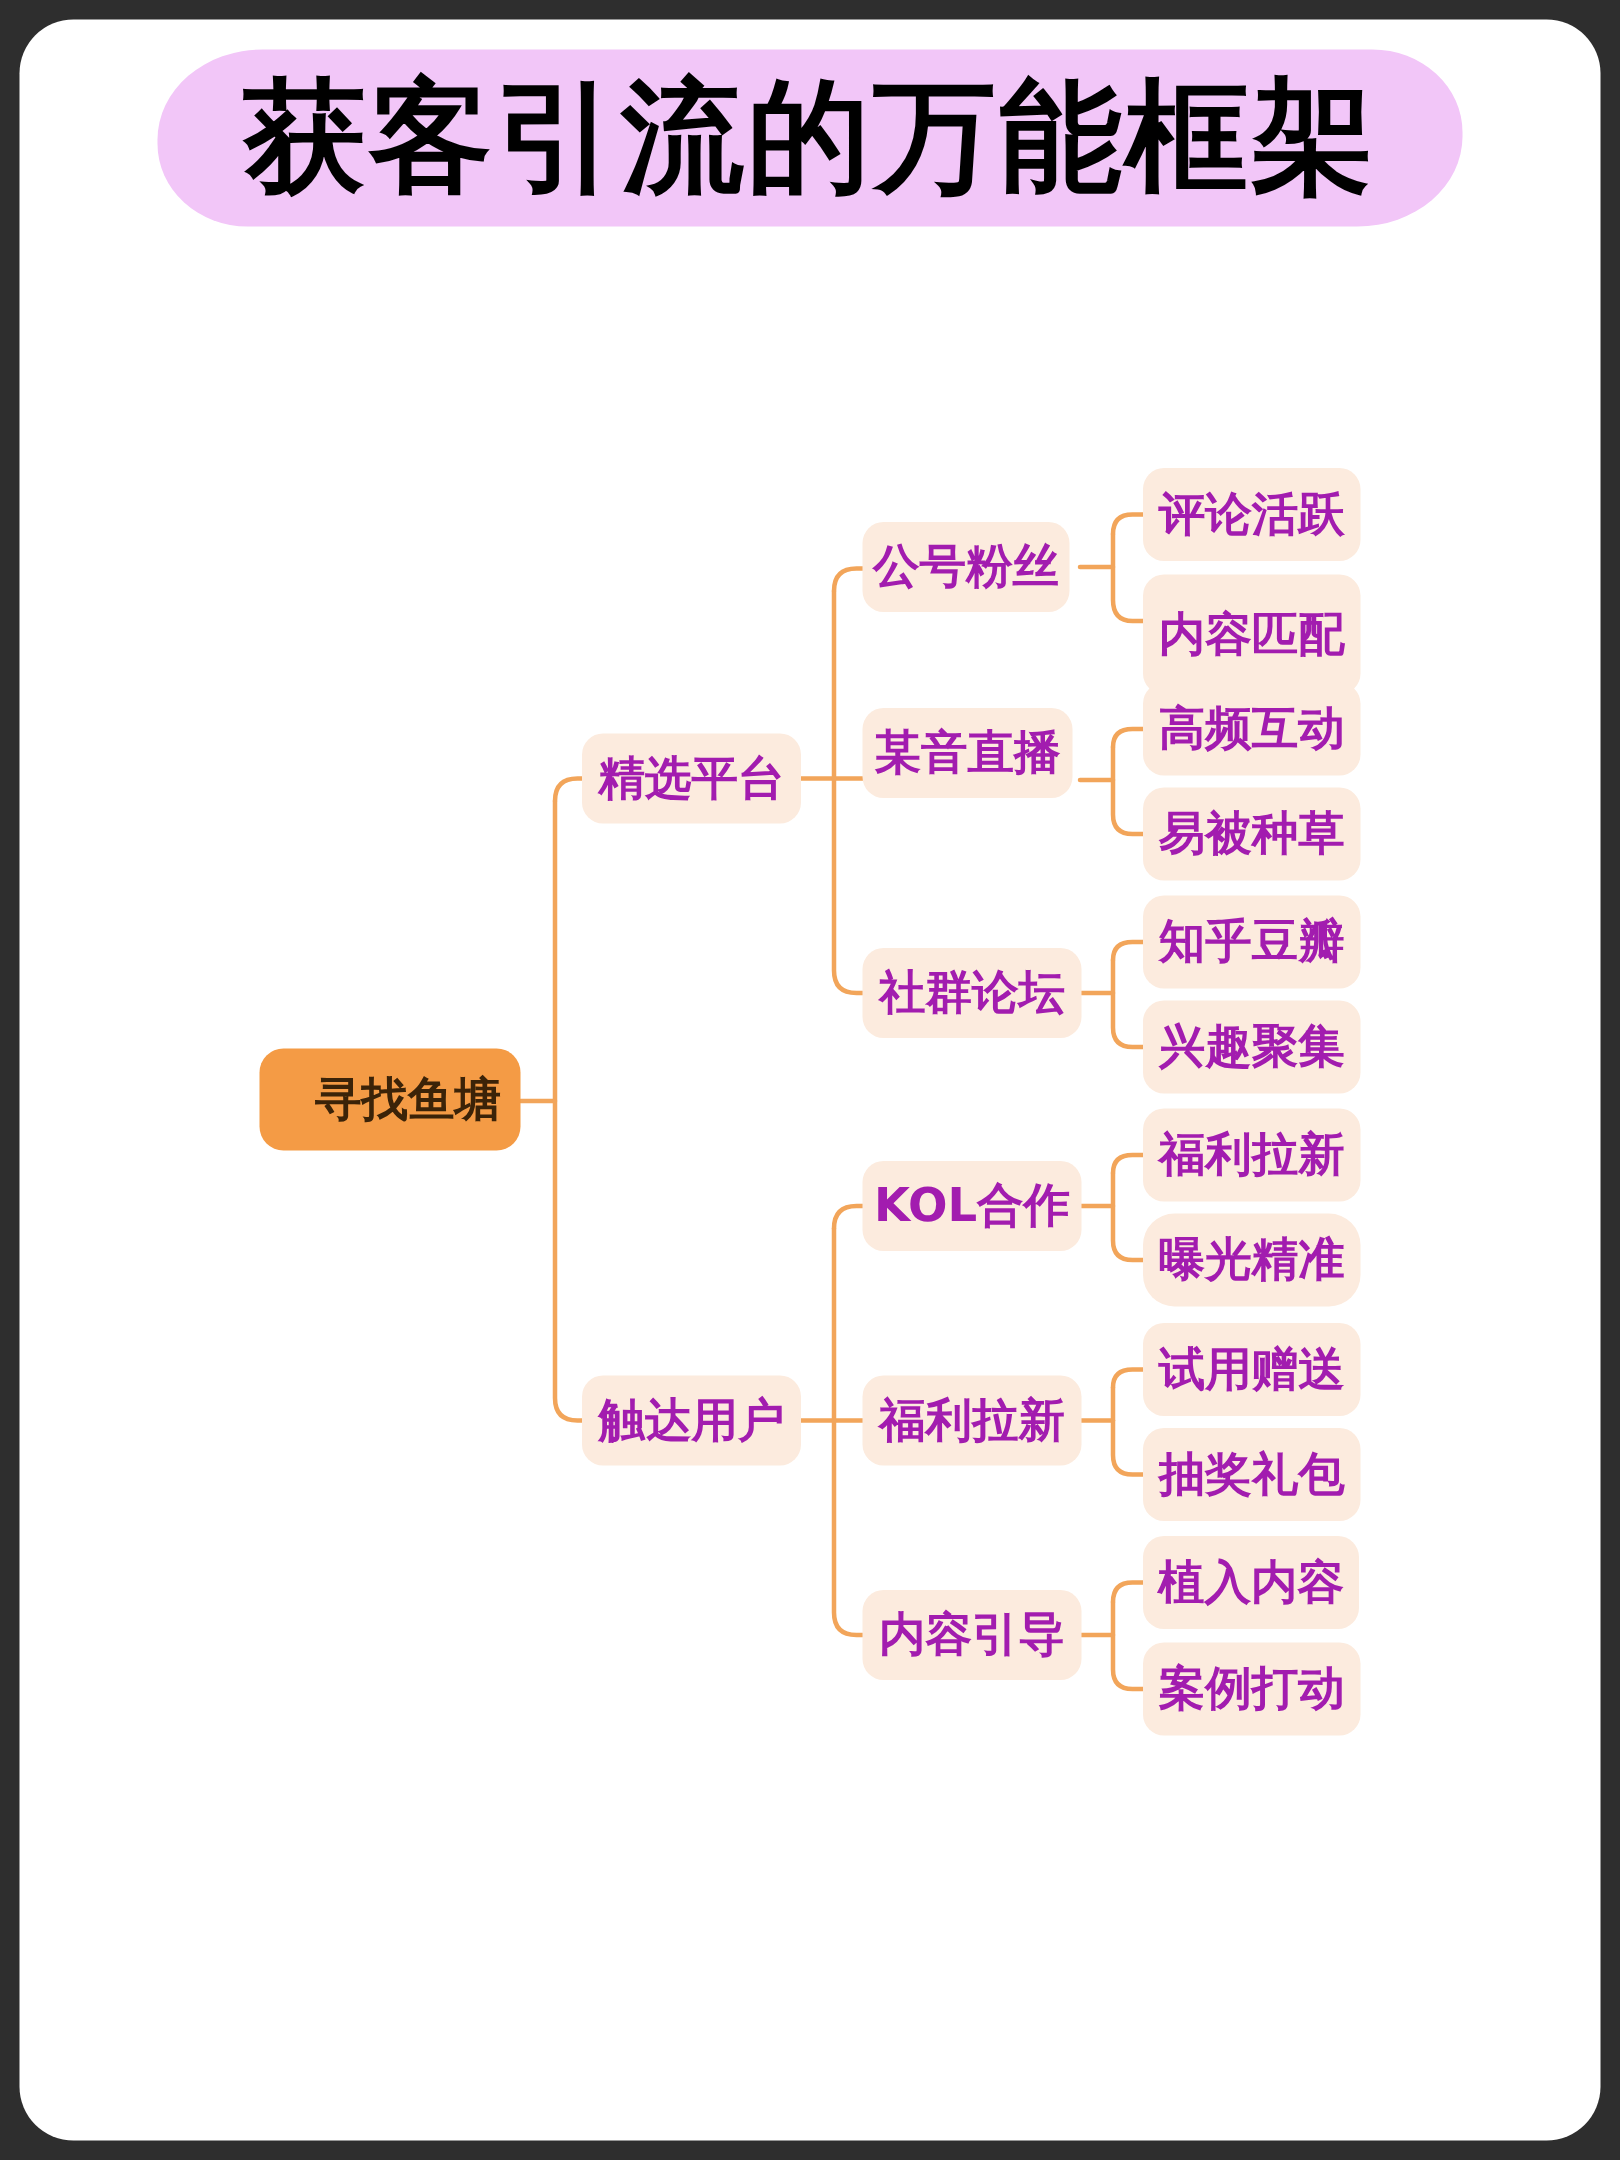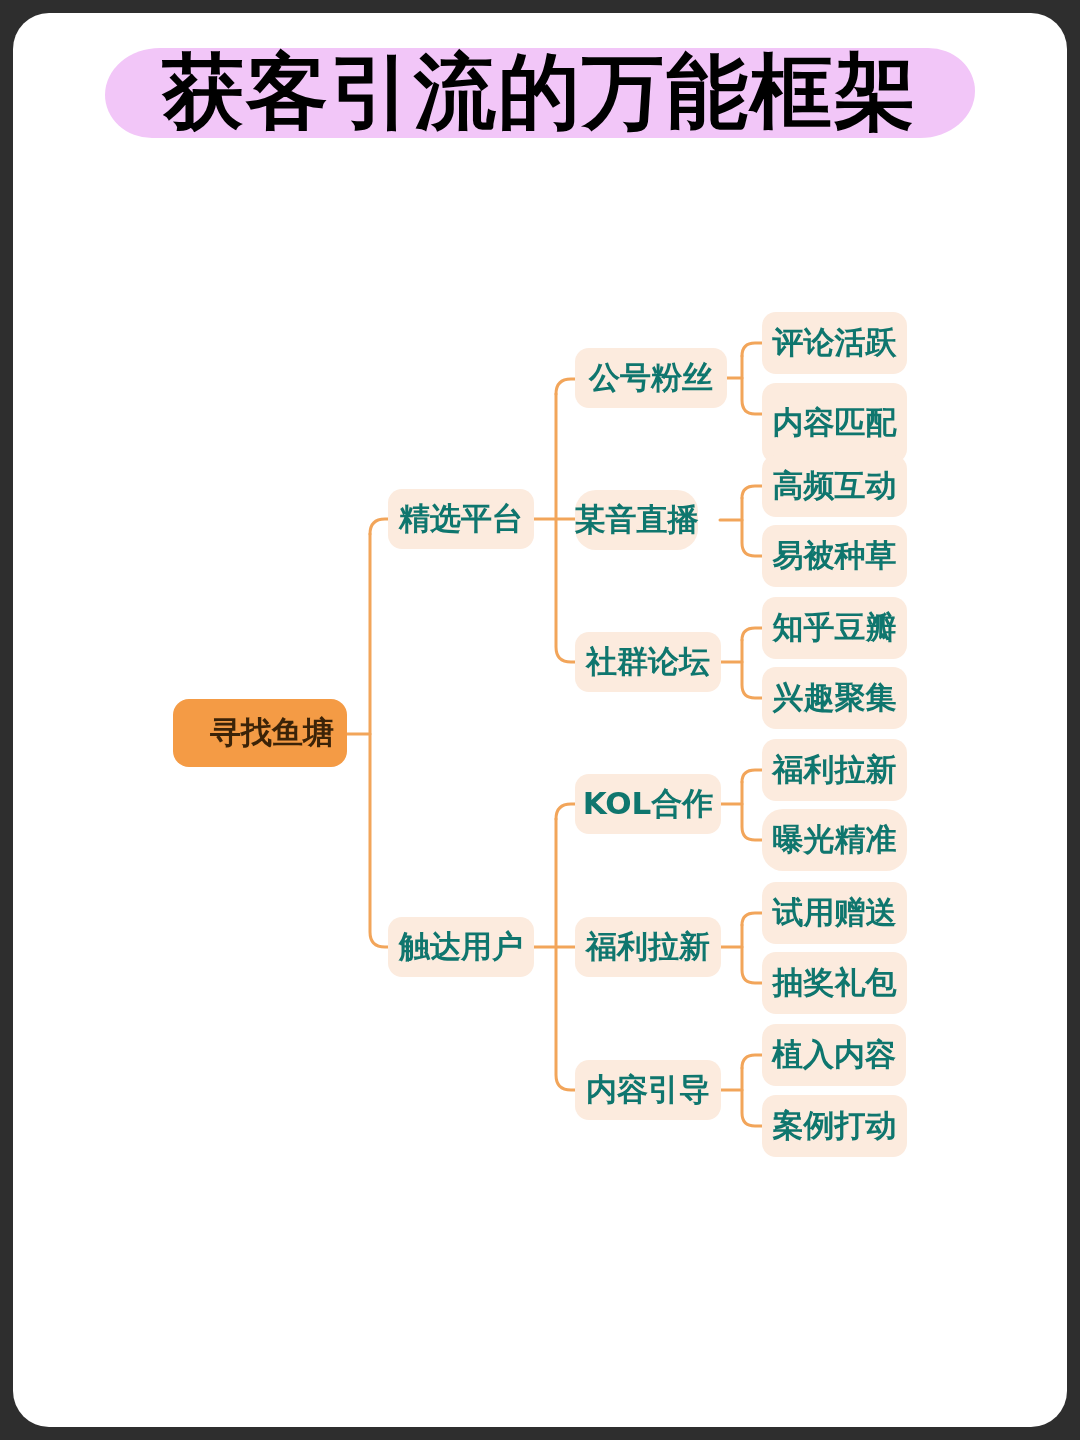--- a/index.html
+++ b/index.html
@@ -13,41 +13,41 @@
     .frame {
       position: absolute;
       left: 13px; top: 13px;
       width: 1054px; height: 1414px;
       background: #ffffff;
       border-radius: 36px;
       overflow: hidden;
     }
     .title-wrap {
       position: absolute;
-      left: 92px; top: 35px;
-      width: 870px; height: 90px;
+      left: 92px; top: 20px;
+      width: 870px; height: 118px;
     }
     .title-bg {
       position: absolute; inset: 0;
       background: #f2c6f8;
       border-radius: 70px 60px 70px 60px / 60px 55px 60px 55px;
     }
     .title-text {
       position: absolute; inset: 0;
       display: flex; align-items: center; justify-content: center;
       font-size: 82px; font-weight: bold; color: #000;
       letter-spacing: 2px;
       font-family: "DejaVu Sans", sans-serif;
     }
     .node {
       position: absolute;
       display: flex; align-items: center; justify-content: center;
       border-radius: 14px;
       font-weight: bold;
-      color: #0f766e;
+      color: #a21caf;
       font-size: 31px;
       box-sizing: border-box;
       white-space: nowrap;
     }
     .node.root {
       background: #f49b45;
       color: #3b2308;
       border-radius: 16px;
       padding-left: 24px;
     }
@@ -99,22 +99,22 @@
       <path d="M742 1068 Q742 1055 755 1055 H764"></path>
       <path d="M742 1068 V1113 Q742 1126 755 1126 H764"></path>
   </g>
 </svg>
 
 <div class="node root" style="left:173px; top:699px; width:174px; height:68px;">寻找鱼塘</div>
 
 <div class="node branch" style="left:388px; top:489px; width:146px; height:60px;text-align:center;">精选平台</div>
 <div class="node branch" style="left:388px; top:917px; width:146px; height:60px;">触达用户</div>
 
-<div class="node branch" style="left:575px; top:348px; width:152px; height:60px;">公号粉丝</div>
-<div class="node branch" style="left:575px; top:490px; width:123px; height:60px;border-radius:21px;">某音直播</div>
+<div class="node branch" style="left:575px; top:348px; width:138px; height:60px;">公号粉丝</div>
+<div class="node branch" style="left:575px; top:472px; width:140px; height:60px;">某音直播</div>
 <div class="node branch" style="left:575px; top:632px; width:146px; height:60px;">社群论坛</div>
 <div class="node branch" style="left:575px; top:774px; width:146px; height:60px;">KOL合作</div>
 <div class="node branch" style="left:575px; top:917px; width:146px; height:60px;">福利拉新</div>
 <div class="node branch" style="left:575px; top:1060px; width:146px; height:60px;">内容引导</div>
 
 <div class="node leaf" style="left:762px; top:312px; width:145px; height:62px;">评论活跃</div>
 <div class="node leaf" style="left:762px; top:383px; width:145px; height:80px;">内容匹配</div>
 <div class="node leaf" style="left:762px; top:455px; width:145px; height:62px;">高频互动</div>
 <div class="node leaf" style="left:762px; top:525px; width:145px; height:62px;">易被种草</div>
 <div class="node leaf" style="left:762px; top:597px; width:145px; height:62px;">知乎豆瓣</div>

